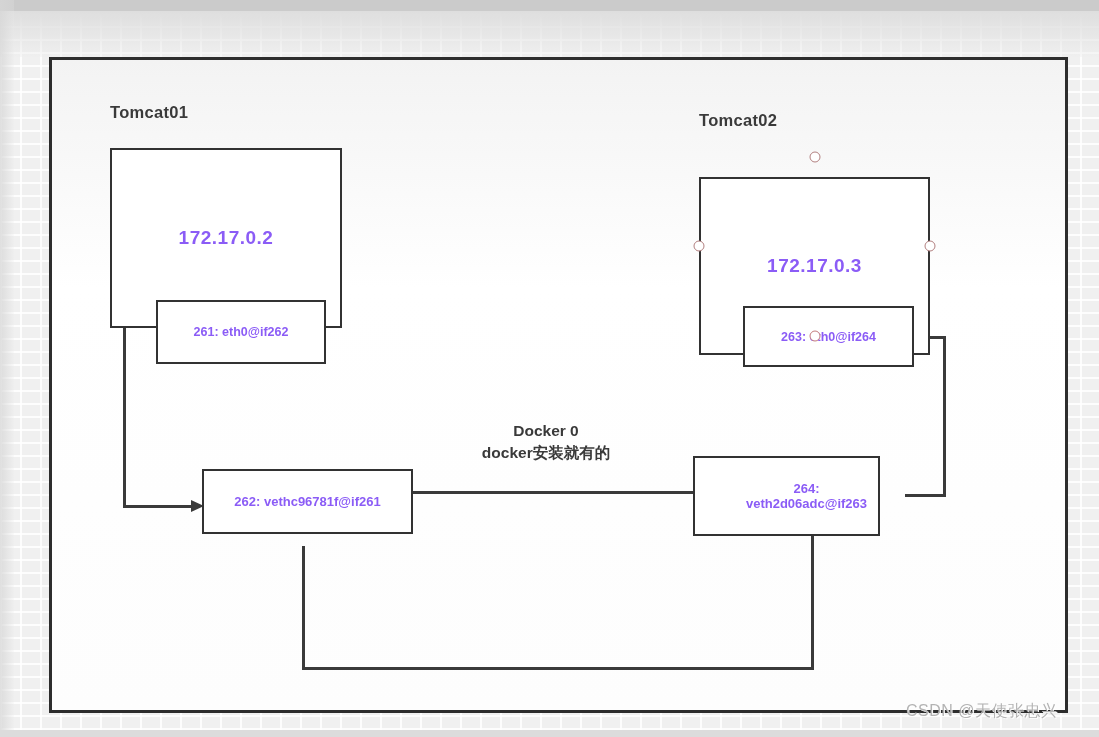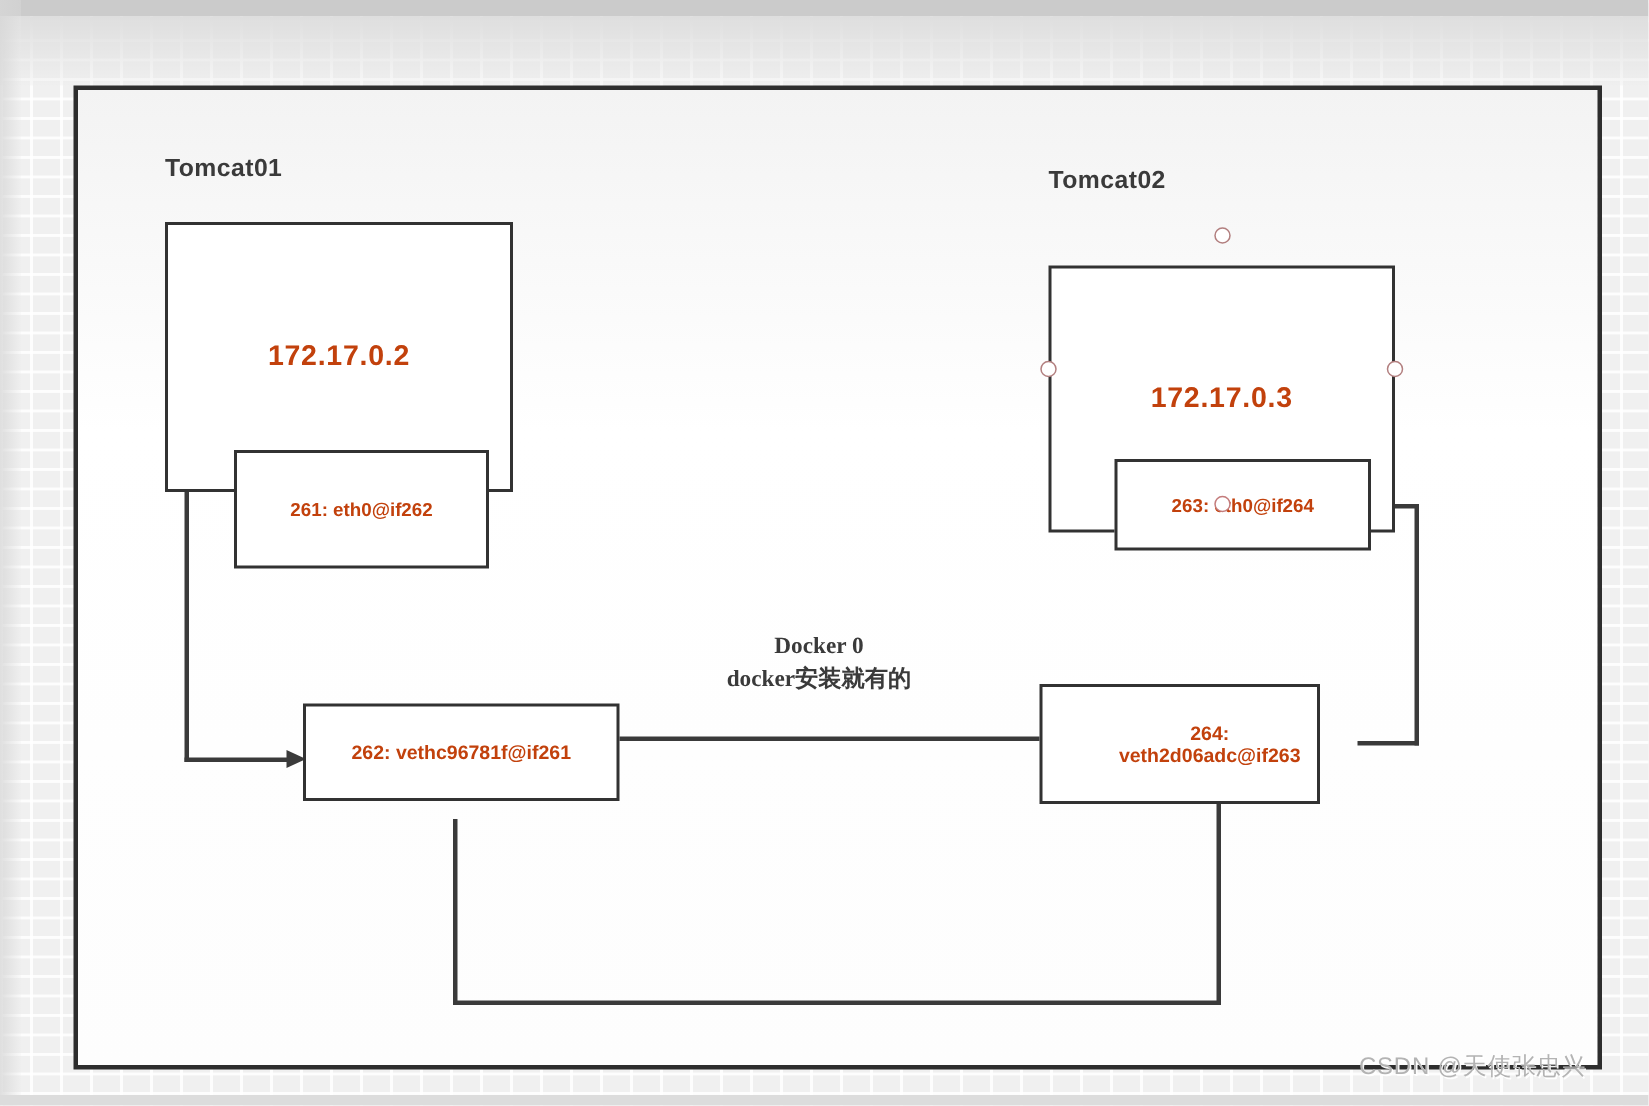--- a/index.html
+++ b/index.html
@@ -21,31 +21,31 @@
 
   .frame{
     position:absolute;left:49px;top:57px;width:1019px;height:656px;
     box-sizing:border-box;border:3px solid #2d2d2d;
     background:linear-gradient(#f3f3f3, #ffffff 35%, #fdfdfd);
   }
 
   .shape{
     position:absolute;box-sizing:border-box;background:#fff;
     border:2.5px solid #323232;display:flex;align-items:center;justify-content:center;
-    color:#c2410c;font-weight:bold;text-align:center;
+    color:#8b5cf6;font-weight:bold;text-align:center;
   }
   .node-title{
     position:absolute;color:#3a3a3a;font-weight:bold;font-size:16.5px;
     text-align:left;letter-spacing:.3px;
   }
-  .free-label{position:absolute;color:#3a3a3a;font-weight:bold;text-align:center;font-family:Liberation Serif, serif;}
+  .free-label{position:absolute;color:#3a3a3a;font-weight:bold;text-align:center;}
 
   .tomcat01-title{left:110px;top:103px;width:232px;}
   .tomcat01-box{left:110px;top:148px;width:232px;height:180px;font-size:19px;letter-spacing:.5px;}
-  .eth1-box{left:156px;top:300px;width:170px;height:79px;font-size:12.5px;}
+  .eth1-box{left:156px;top:300px;width:170px;height:64px;font-size:12.5px;}
 
   .tomcat02-title{left:699px;top:111px;width:231px;}
   .tomcat02-box{left:699px;top:156px;width:231px;height:178px;font-size:19px;letter-spacing:.5px;margin-top:21px;}
   .eth2-box{left:743px;top:306px;width:171px;height:61px;font-size:12.5px;}
 
   .veth-left-box{left:202px;top:469px;width:211px;height:65px;font-size:13px;}
   .veth-right-box{left:693px;top:456px;width:187px;height:80px;font-size:13px;padding-left:40px;}
 
   .docker0-label{left:416px;top:420px;width:260px;font-size:15.5px;line-height:22px;}
   .gateway-ip-label{left:450px;top:545px;width:220px;font-size:17.5px;letter-spacing:.5px;}

